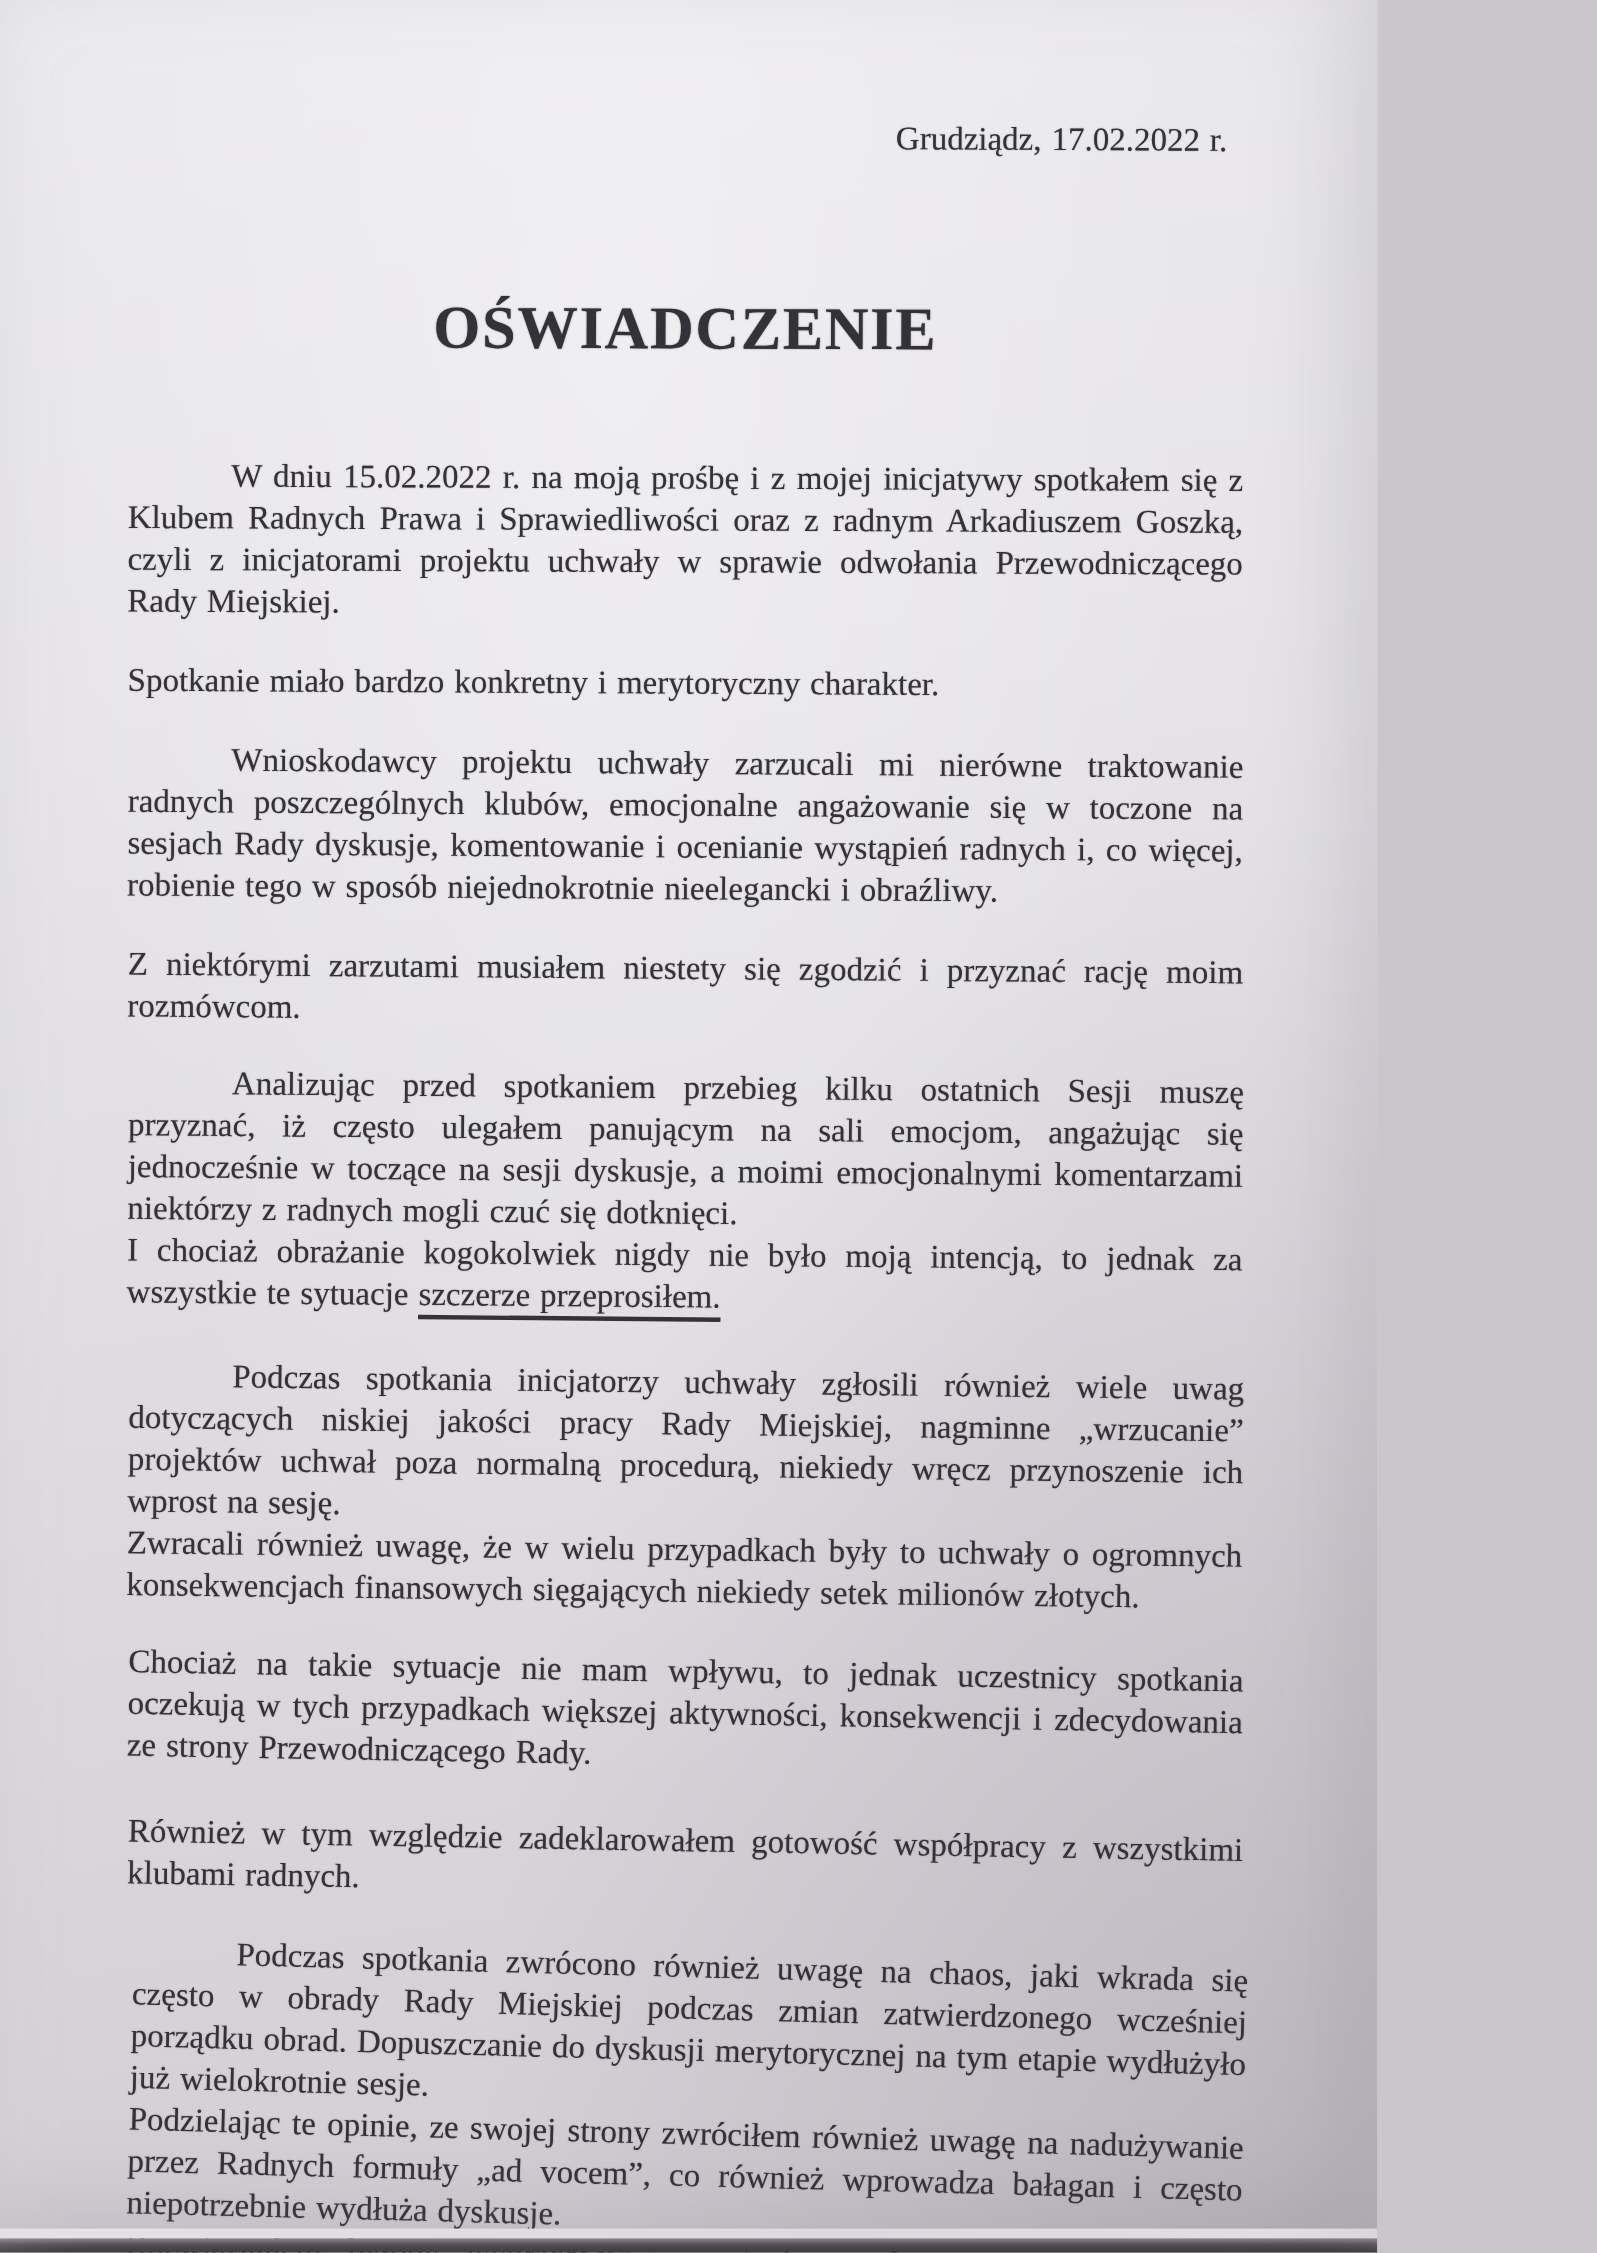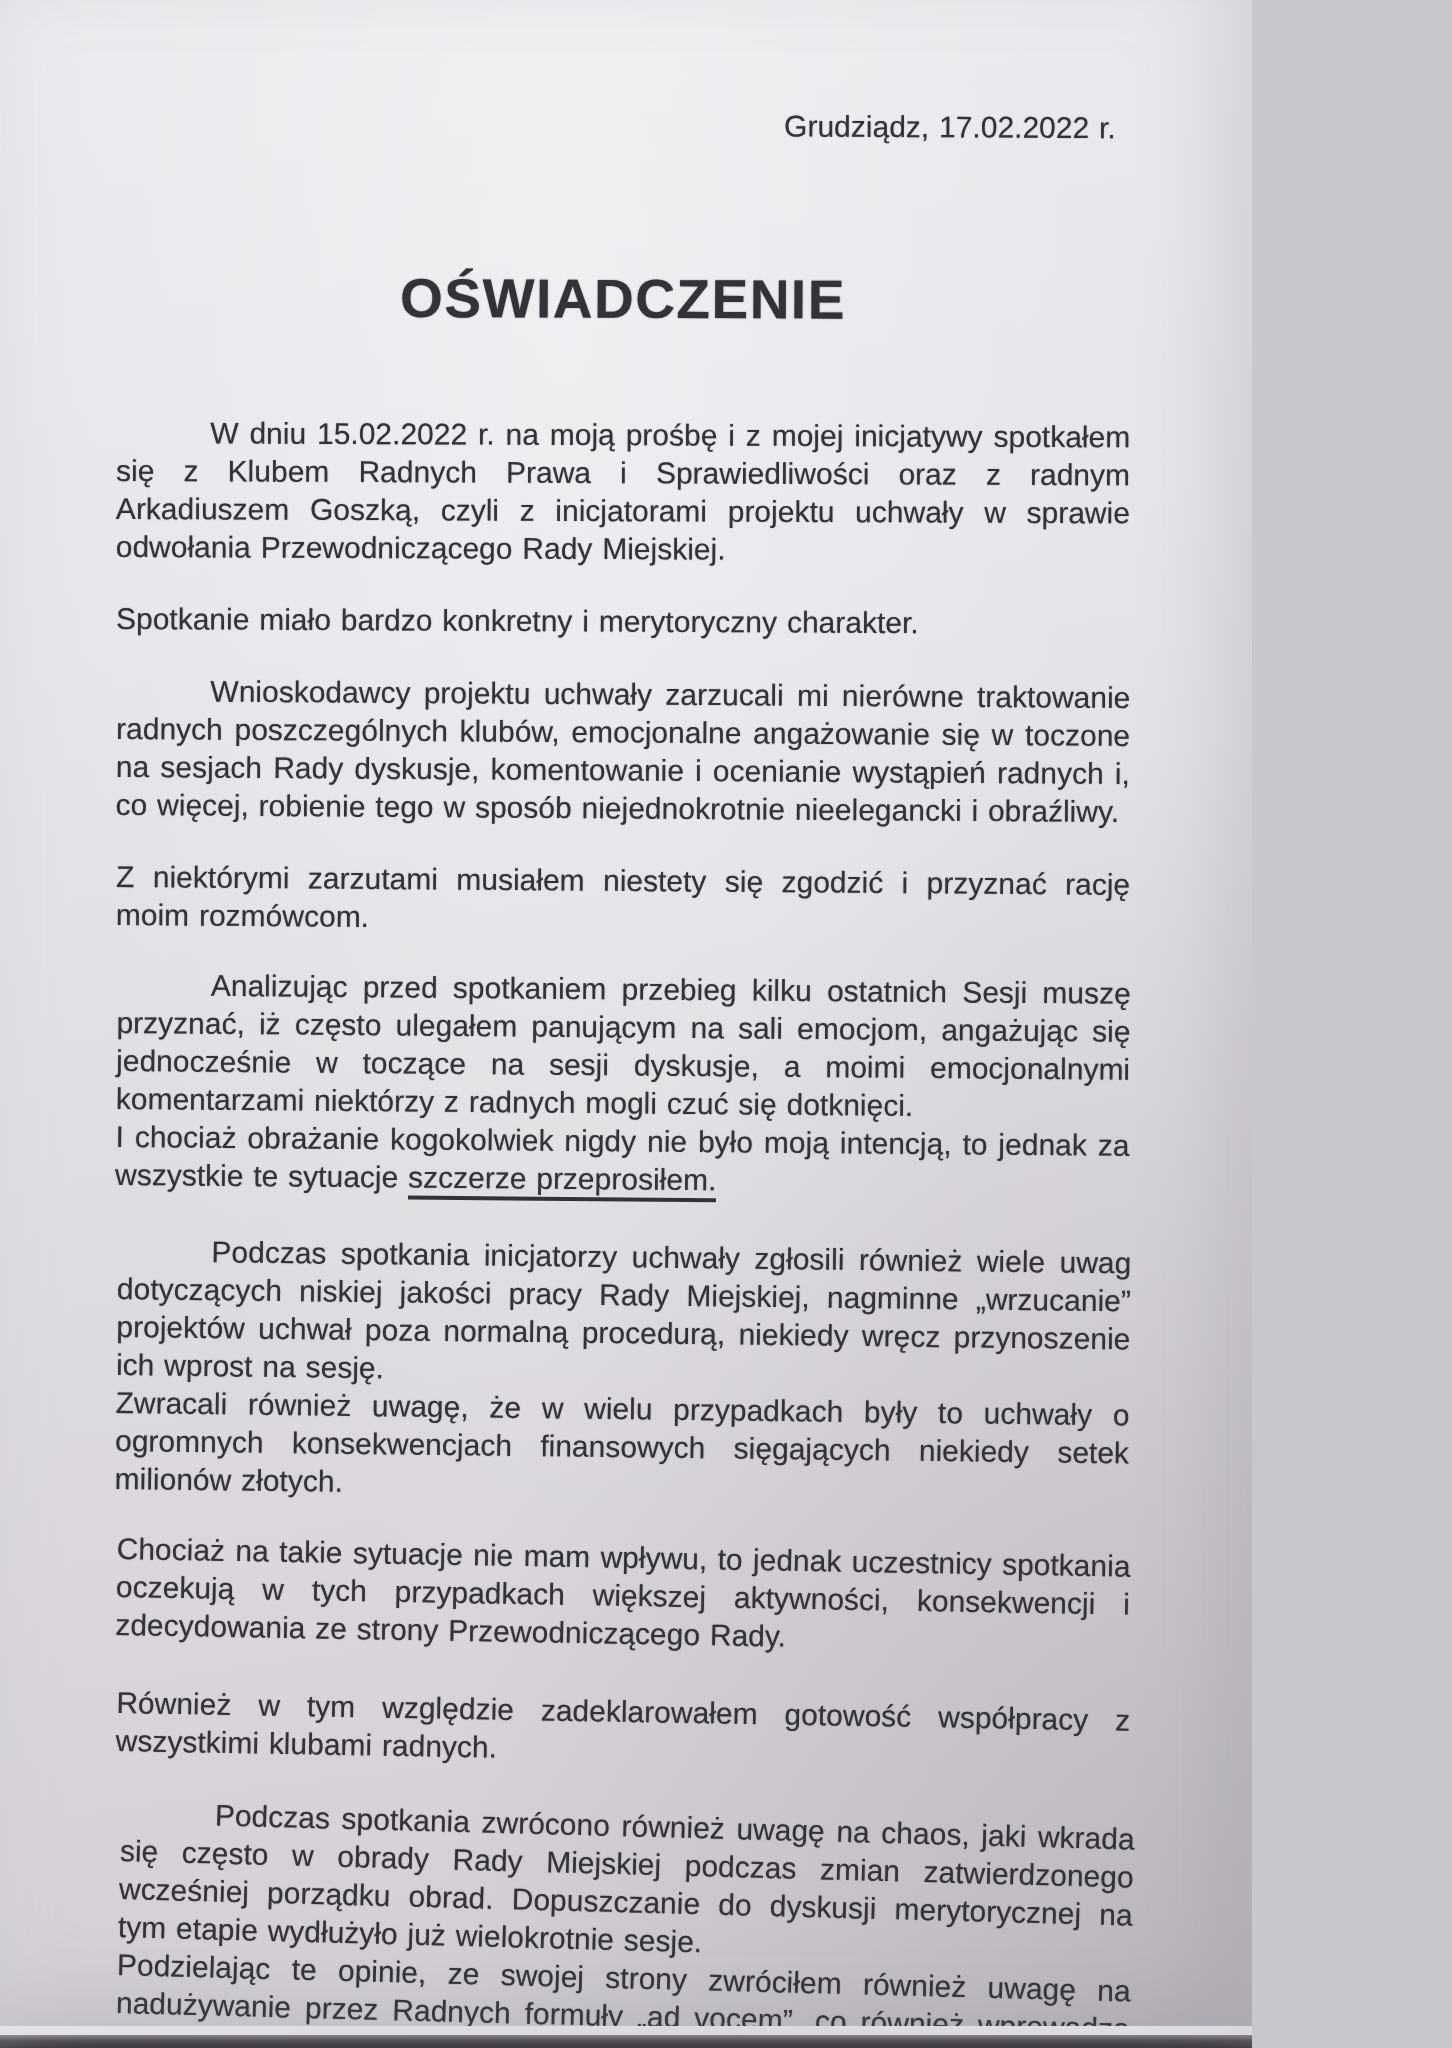--- a/index.html
+++ b/index.html
@@ -1,20 +1,20 @@
 <!DOCTYPE html>
 <html lang="pl"><head>
 <meta charset="utf-8">
 <style>
   html,body{margin:0;padding:0;background:#c9c6cc;}
   .photo{
     position:relative;
     width:1252px;height:2048px;
     overflow:hidden;
-    font-family:Liberation Sans, sans-serif;
+    font-family:Liberation Serif, serif;
     color:#343238;
     background:
       radial-gradient(ellipse at 45% 15%, rgba(255,255,255,0.30), rgba(255,255,255,0) 55%),
       radial-gradient(ellipse at 95% 98%, rgba(96,88,100,0.20), rgba(96,88,100,0) 45%),
       linear-gradient(172deg,#ebeaee 0%,#e7e5ea 30%,#e0dde2 55%,#d9d5db 75%,#d3cfd5 92%,#d0ccd2 100%);
   }
   .photo::after{
     content:"";position:absolute;inset:0;pointer-events:none;
     box-shadow:inset -28px -34px 90px rgba(105,98,110,0.20), inset 18px 22px 70px rgba(255,255,255,0.16);
   }

